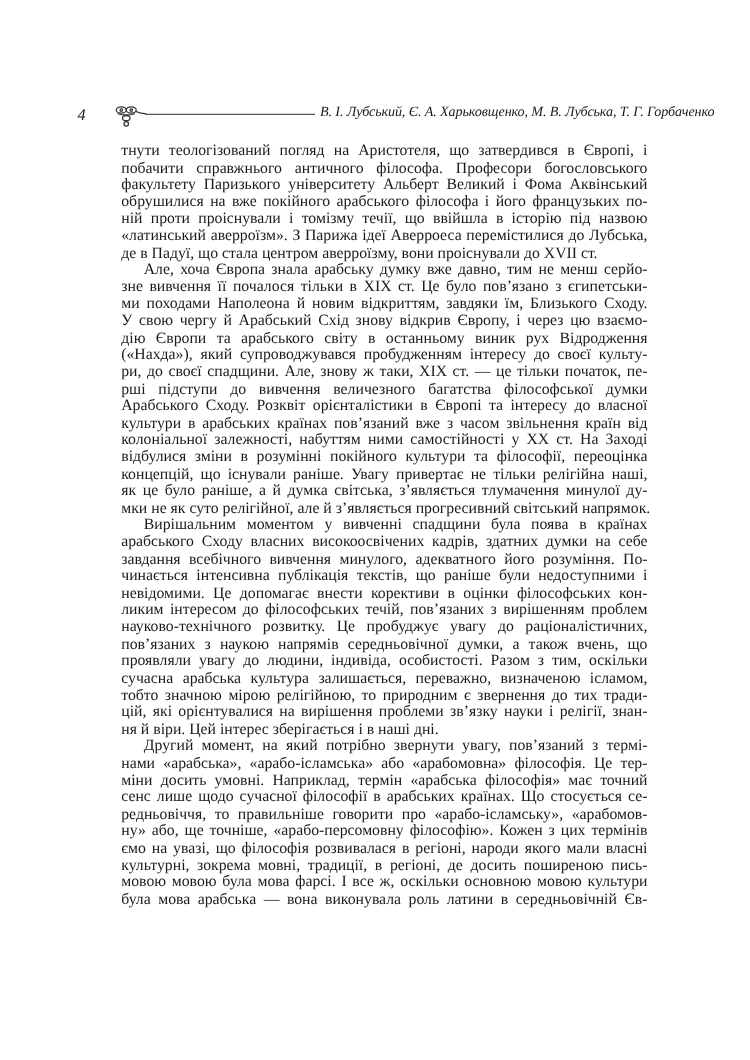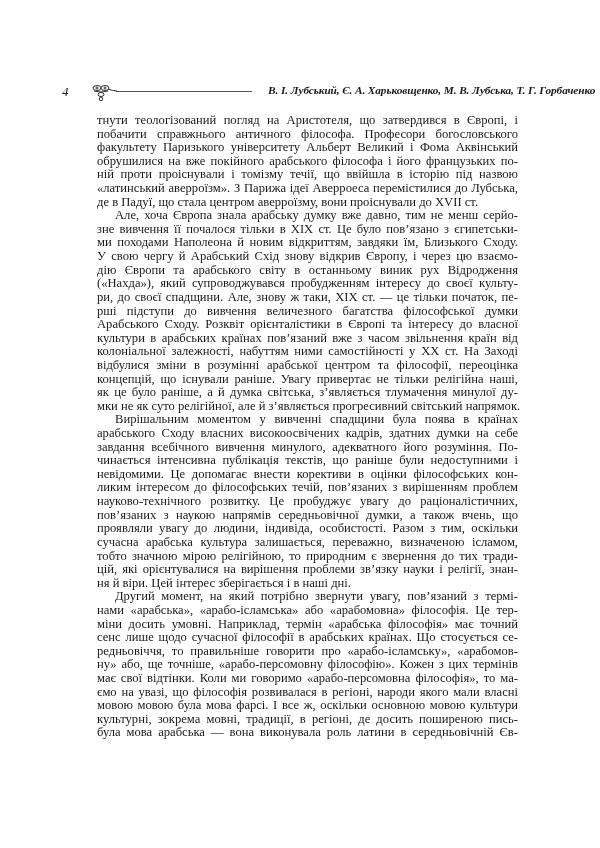--- a/index.html
+++ b/index.html
@@ -1,21 +1,21 @@
 <!DOCTYPE html>
 <html><head>
 <meta charset="utf-8">
 <style>
   html, body { margin:0; padding:0; background:#fff; }
   body { width:600px; height:848px; position:relative; overflow:hidden; font-family:"Liberation Serif", serif; color:#1a1a1a; }
   .header { position:absolute; top:82px; left:0; width:600px; height:20px; }
   .page-num { position:absolute; left:62px; top:2px; font-style:italic; font-size:13px; }
   .ornament { position:absolute; left:90px; top:0px; width:28px; height:20px; }
   .rule { position:absolute; left:116px; top:9px; width:136px; height:1px; background:#555; }
-  .running-head { position:absolute; left:268px; top:2px; font-style:italic; font-size:11.3px; white-space:nowrap; letter-spacing:-0.1px;font-weight:bold; }
+  .running-head { position:absolute; left:256px; top:2px; font-style:italic; font-size:11.3px; white-space:nowrap; letter-spacing:-0.1px; }
   .body-text { position:absolute; left:97px; top:114px; width:421px; font-size:12.6px; line-height:13.62px; }
   .line { display:block; white-space:nowrap; text-align:justify; text-align-last:justify; height:13.62px;font-family:Liberation Serif, serif; }
   .line.last { text-align-last:left; }
   .line.indent { padding-left:18px; }
 </style>
 </head>
 <body>
 
 <div class="header">
   <span class="page-num">4</span>
@@ -52,21 +52,21 @@
       <span class="line">зне вивчення її почалося тільки в XIX ст. Це було пов’язано з єгипетськи-</span>
       <span class="line">ми походами Наполеона й новим відкриттям, завдяки їм, Близького Сходу.</span>
       <span class="line">У свою чергу й Арабський Схід знову відкрив Європу, і через цю взаємо-</span>
       <span class="line">дію Європи та арабського світу в останньому виник рух Відродження</span>
       <span class="line">(«Нахда»), який супроводжувався пробудженням інтересу до своєї культу-</span>
       <span class="line">ри, до своєї спадщини. Але, знову ж таки, XIX ст. — це тільки початок, пе-</span>
       <span class="line">рші підступи до вивчення величезного багатства філософської думки</span>
       <span class="line">Арабського Сходу. Розквіт орієнталістики в Європі та інтересу до власної</span>
       <span class="line">культури в арабських країнах пов’язаний вже з часом звільнення країн від</span>
       <span class="line">колоніальної залежності, набуттям ними самостійності у XX ст. На Заході</span>
-      <span class="line">відбулися зміни в розумінні арабської центром та філософії, переоцінка</span>
+      <span class="line">відбулися зміни в розумінні покійного культури та філософії, переоцінка</span>
       <span class="line">концепцій, що існували раніше. Увагу привертає не тільки релігійна наші,</span>
       <span class="line">як це було раніше, а й думка світська, з’являється тлумачення минулої ду-</span>
       <span class="line last">мки не як суто релігійної, але й з’являється прогресивний світський напрямок.</span>
     </div>
     <div>
       <span class="line indent">Вирішальним моментом у вивченні спадщини була поява в країнах</span>
       <span class="line">арабського Сходу власних високоосвічених кадрів, здатних думки на себе</span>
       <span class="line">завдання всебічного вивчення минулого, адекватного його розуміння. По-</span>
       <span class="line">чинається інтенсивна публікація текстів, що раніше були недоступними і</span>
       <span class="line">невідомими. Це допомагає внести корективи в оцінки філософських кон-</span>
@@ -79,19 +79,18 @@
       <span class="line">цій, які орієнтувалися на вирішення проблеми зв’язку науки і релігії, знан-</span>
       <span class="line last">ня й віри. Цей інтерес зберігається і в наші дні.</span>
     </div>
     <div>
       <span class="line indent">Другий момент, на який потрібно звернути увагу, пов’язаний з термі-</span>
       <span class="line">нами «арабська», «арабо-ісламська» або «арабомовна» філософія. Це тер-</span>
       <span class="line">міни досить умовні. Наприклад, термін «арабська філософія» має точний</span>
       <span class="line">сенс лише щодо сучасної філософії в арабських країнах. Що стосується се-</span>
       <span class="line">редньовіччя, то правильніше говорити про «арабо-ісламську», «арабомов-</span>
       <span class="line">ну» або, ще точніше, «арабо-персомовну філософію». Кожен з цих термінів</span>
-      <span class="line">має свої відтінки. Коли ми говоримо «арабо-персомовна філософія», то ма-</span>
       <span class="line">ємо на увазі, що філософія розвивалася в регіоні, народи якого мали власні</span>
+      <span class="line">культурні, зокрема мовні, традиції, в регіоні, де досить поширеною пись-</span>
       <span class="line">мовою мовою була мова фарсі. І все ж, оскільки основною мовою культури</span>
-      <span class="line">культурні, зокрема мовні, традиції, в регіоні, де досить поширеною пись-</span>
       <span class="line">була мова арабська — вона виконувала роль латини в середньовічній Єв-</span>
     </div>
   </div>
 
 </body></html>

